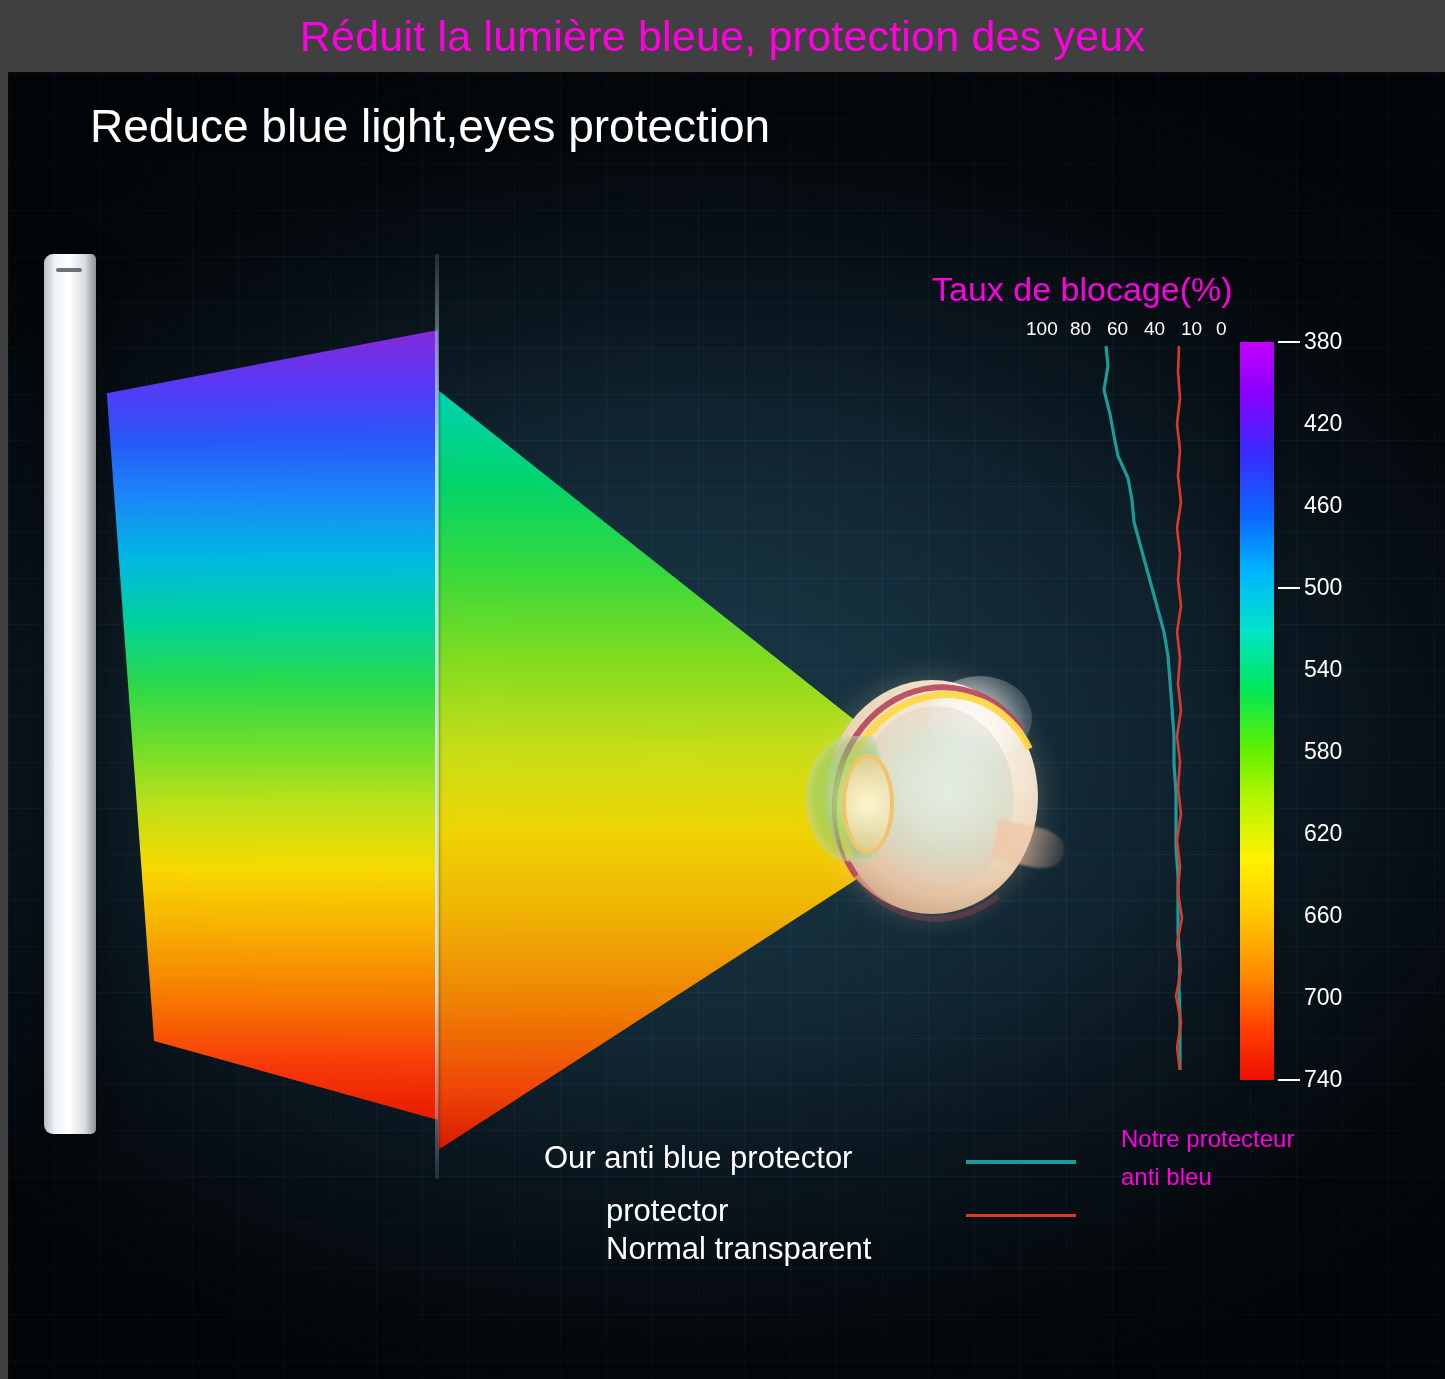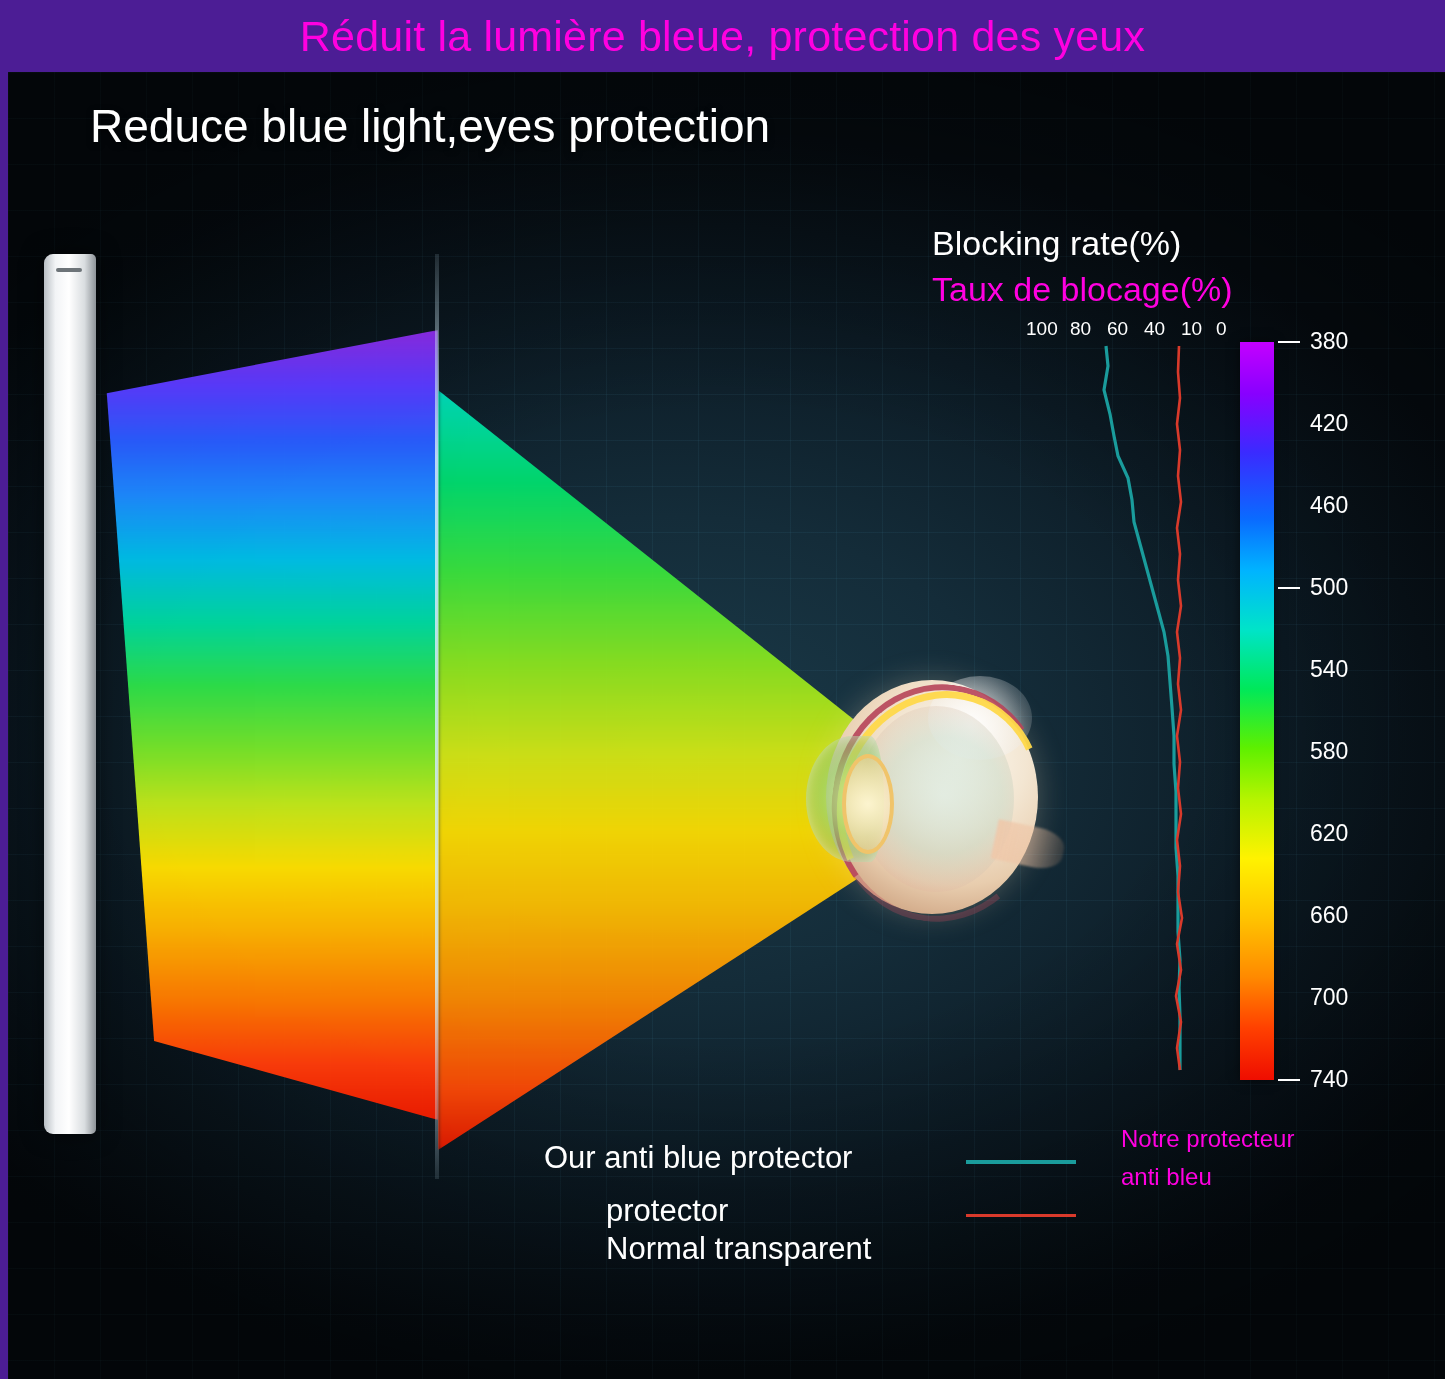--- a/index.html
+++ b/index.html
@@ -1,17 +1,17 @@
 <!DOCTYPE html>
 <html><head>
 <meta charset="utf-8">
 <style>
   html,body{margin:0;padding:0;background:#ffffff;}
   body{width:1445px;height:1379px;font-family:"Liberation Sans",sans-serif;overflow:hidden;}
-  .page{position:relative;width:1445px;height:1379px;background:#4c1d95;}
+  .page{position:relative;width:1445px;height:1379px;background:#404040;}
 
   
   .fr-title{
     position:absolute;left:0;top:0;width:1445px;height:72px;
     display:flex;align-items:center;justify-content:center;
     color:#ff00e0;font-size:43px;letter-spacing:.2px;white-space:nowrap;
   }
 
   
   .panel{
@@ -144,21 +144,21 @@
   
   .cbar{
     position:absolute;left:1232px;top:270px;width:34px;height:738px;
     background:linear-gradient(to bottom,
       #c400ff 0%, #8800ff 7%, #3a2bff 15%, #0a6bff 24%, #00b4ff 31%,
       #00e4c8 39%, #00e85a 47%, #5ef000 55%, #b6f400 62%,
       #fff200 70%, #ffc400 78%, #ff8a00 86%, #ff4000 93%, #ef0d00 100%);
     box-shadow:0 0 10px rgba(0,0,0,.5);
   }
   .wl-labels{position:absolute;left:1270px;top:256px;width:120px;height:780px;color:#ffffff;font-size:23px;}
-  .wl-row{position:absolute;left:0;display:flex;align-items:center;gap:10px;}
+  .wl-row{position:absolute;left:0;display:flex;align-items:center;gap:4px;}
   .wl-dash{display:inline-block;width:22px;height:2px;background:#ffffff;}
 
   
   .legend-en-1{position:absolute;left:536px;top:1068px;color:#ffffff;font-size:31px;white-space:nowrap;}
   .legend-en-2{position:absolute;left:598px;top:1120px;color:#ffffff;font-size:31px;white-space:nowrap;line-height:38px;}
   .legend-line-teal{position:absolute;left:958px;top:1088px;width:110px;height:4px;background:#1a9c9c;}
   .legend-line-red{position:absolute;left:958px;top:1142px;width:110px;height:3px;background:#d93a2b;}
   .legend-fr-1{position:absolute;left:1072px;top:1048px;color:#ff00e0;font-size:24px;line-height:38px;white-space:nowrap;margin-left:41px;}
   .legend-fr-2{position:absolute;left:1072px;top:1150px;color:#ff00e0;font-size:31px;line-height:38px;white-space:nowrap;}
 </style>
@@ -185,21 +185,20 @@
       <div class="eye-sclera"></div>
       <div class="eye-top-white"></div>
       <div class="eye-retina"></div>
       <div class="eye-redband"></div>
       <div class="eye-yellowband"></div>
       <div class="eye-nerve"></div>
       <div class="eye-cornea"></div>
       <div class="eye-lens"></div>
     </div>
 
-    <div class="chart-title-en">Blocking rate(%)</div>
     <div class="chart-title-fr">Taux de blocage(%)</div>
 
     <div class="axis-ticks">
       <span style="left:0px">100</span>
       <span style="left:44px">80</span>
       <span style="left:81px">60</span>
       <span style="left:118px">40</span>
       <span style="left:155px">10</span>
       <span style="left:190px">0</span>
     </div>

